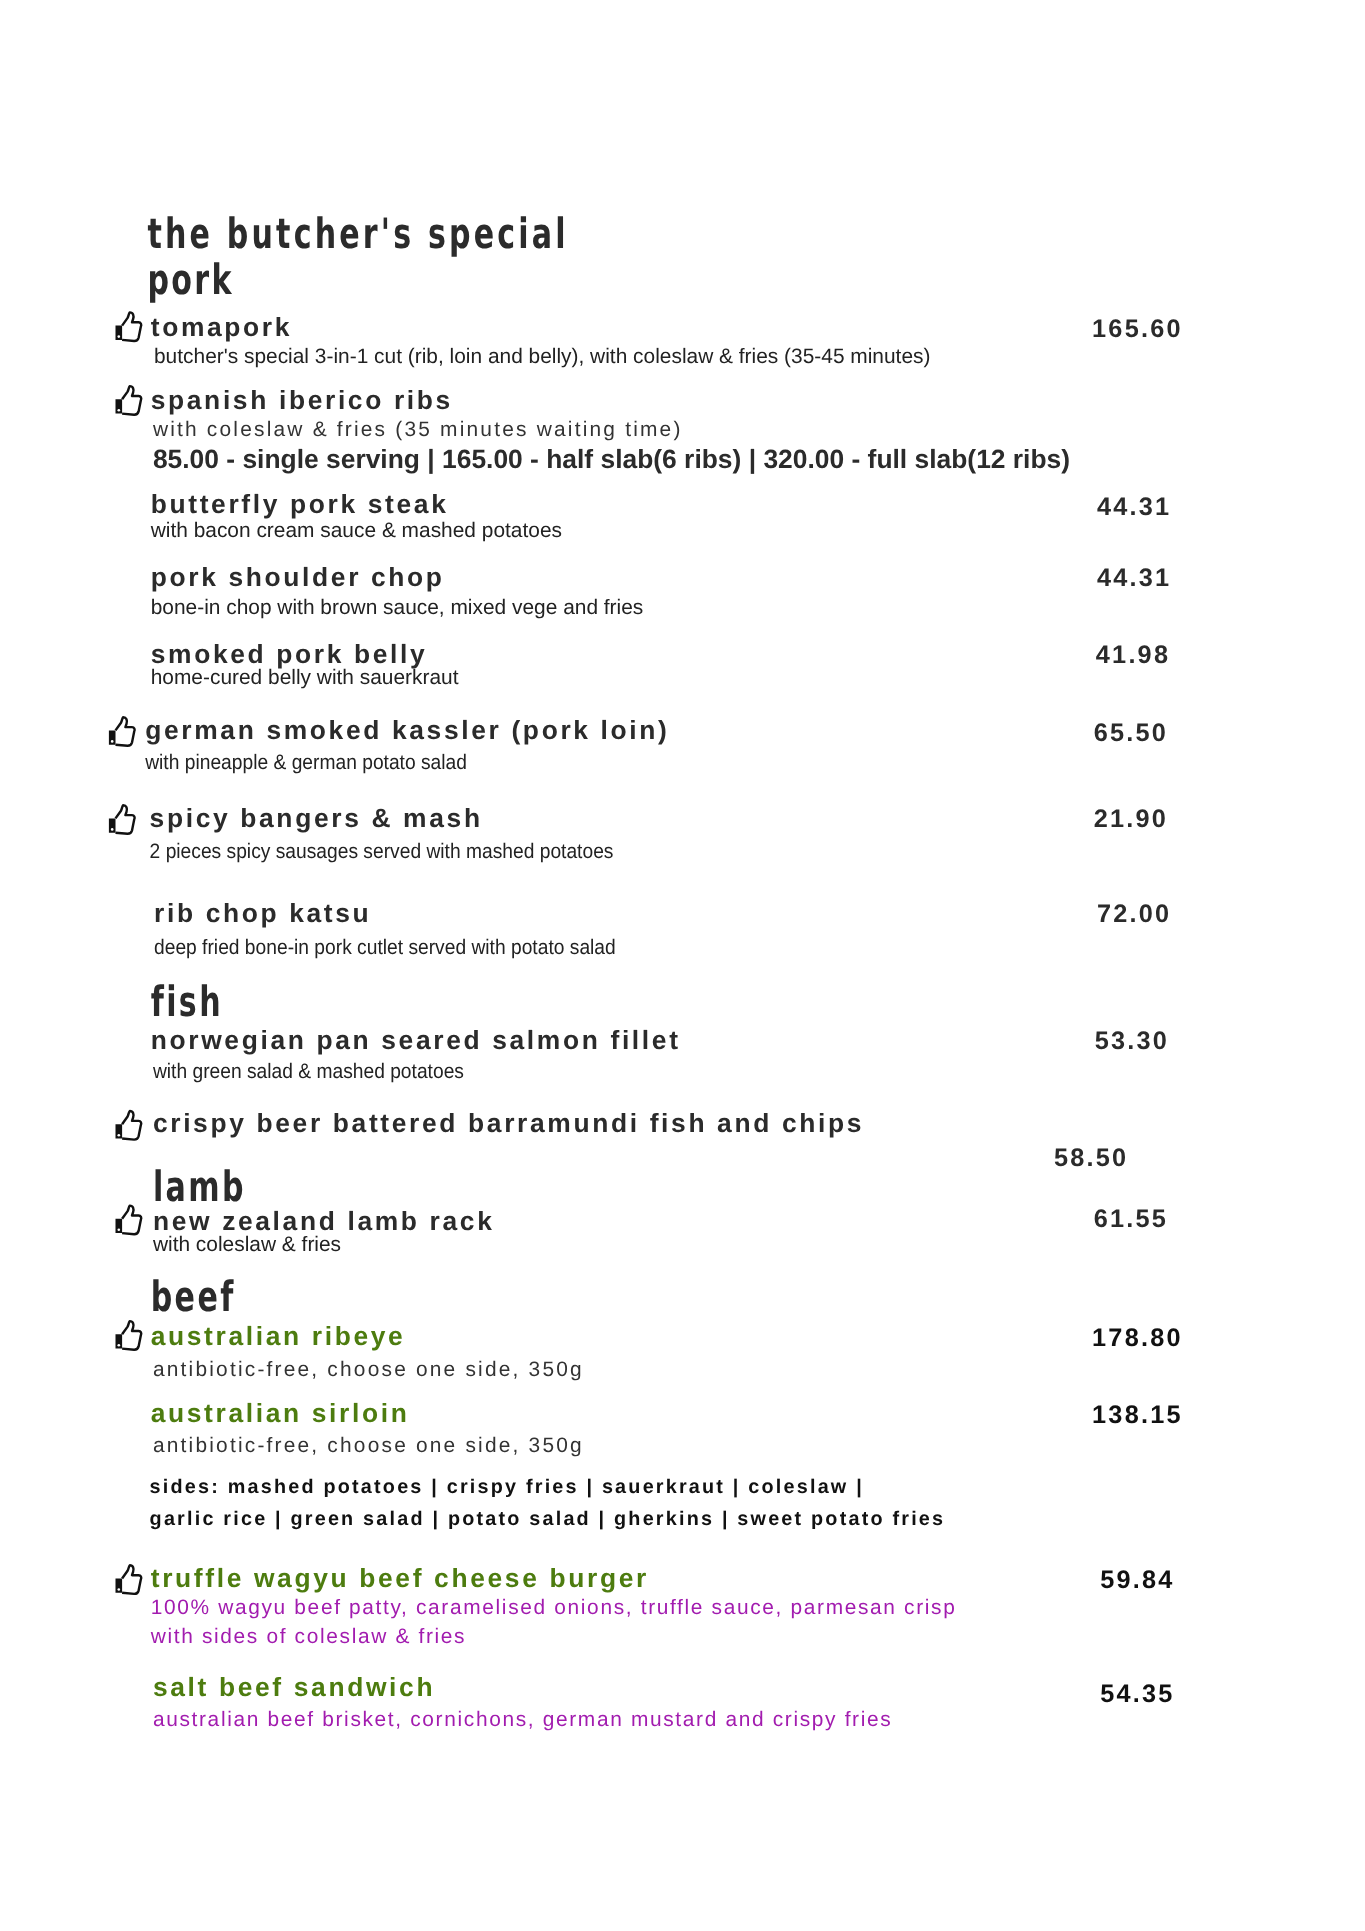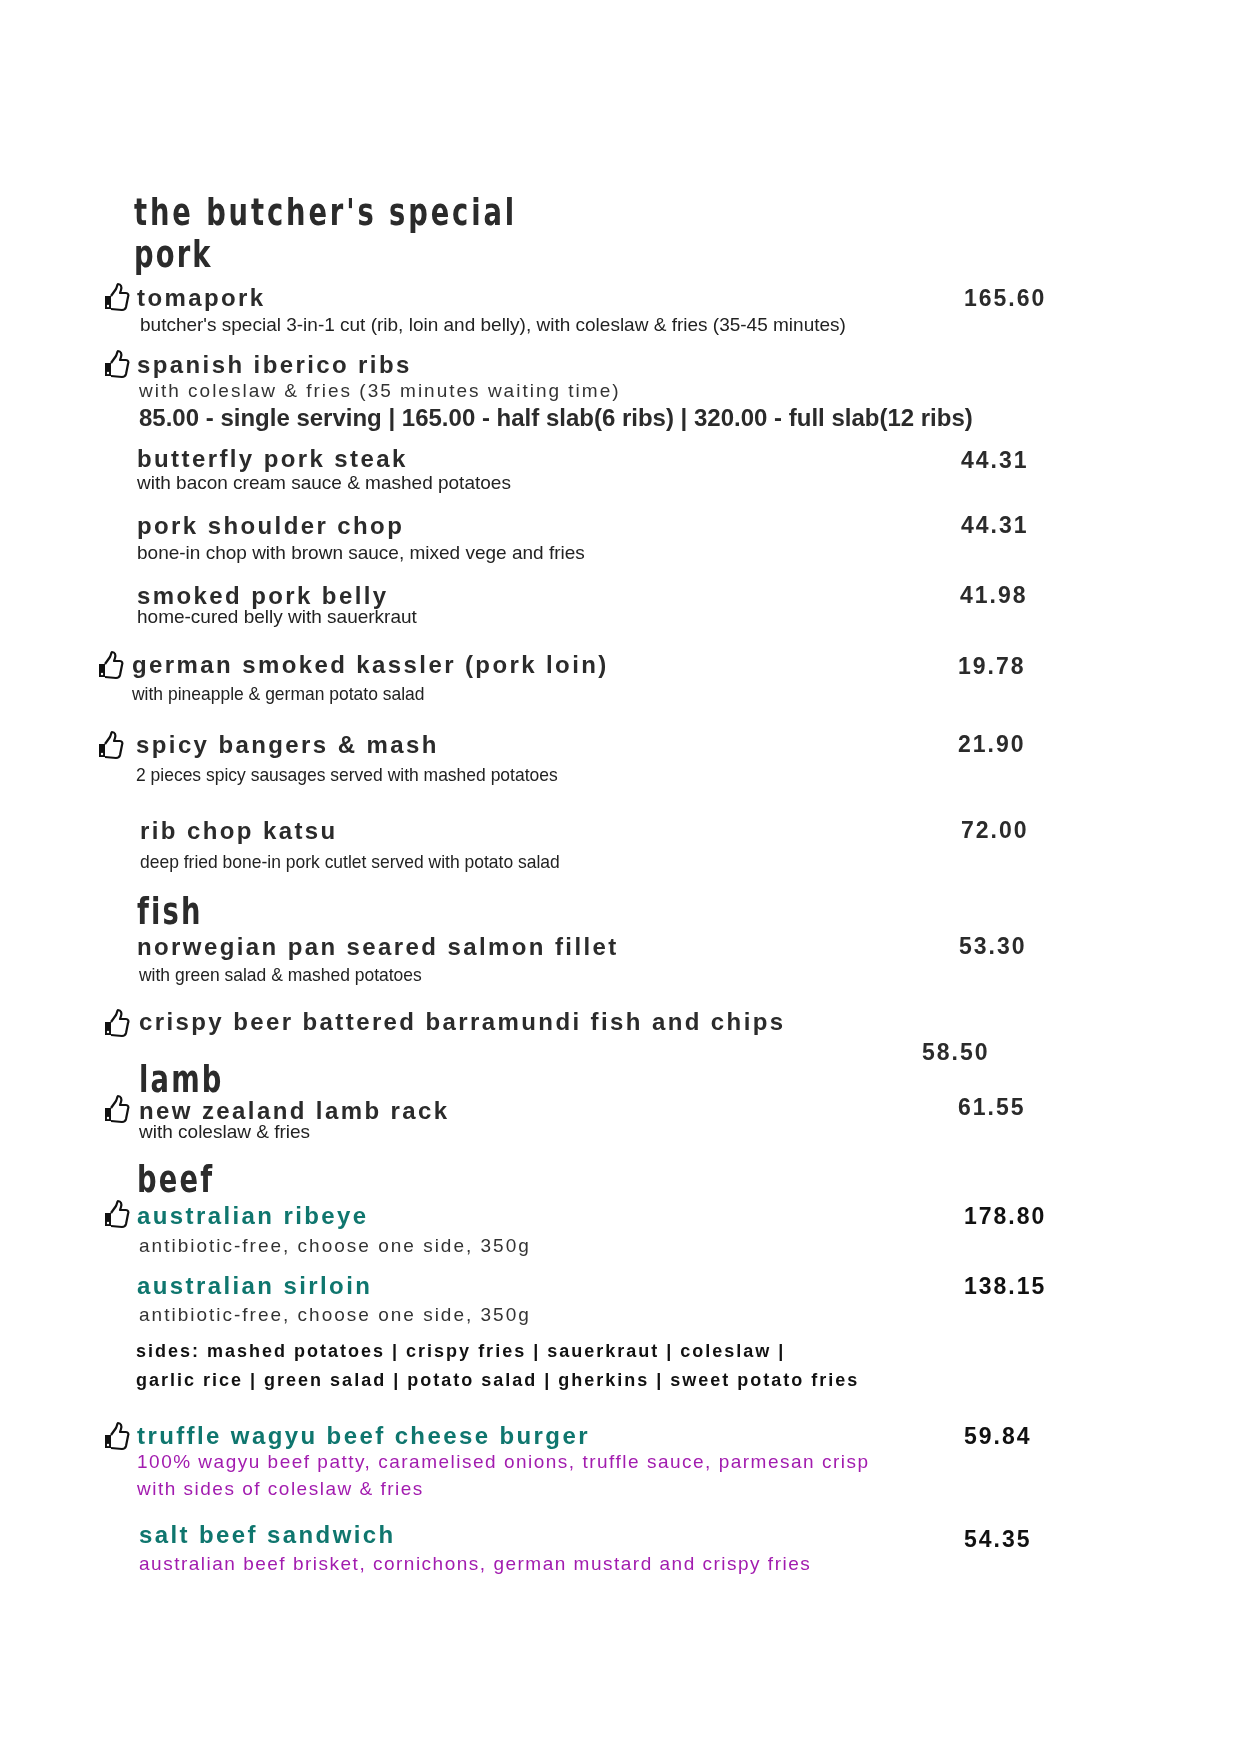--- a/index.html
+++ b/index.html
@@ -1,28 +1,28 @@
 <!DOCTYPE html>
 <html><head>
 <meta charset="utf-8">
 <style>
   html, body { margin: 0; padding: 0; background: #ffffff; }
   body { width: 1241px; height: 1755px; position: relative; overflow: hidden; color: #2b2b2b; font-family: "Liberation Sans", sans-serif; }
   .abs { position: absolute; white-space: nowrap; }
   .title { font-family: "DejaVu Sans", sans-serif; font-weight: bold; font-size: 38px; letter-spacing: 4px; transform: scaleX(0.72); transform-origin: left top; color: #2b2b2b; }
   .section { font-family: "DejaVu Sans", sans-serif; font-weight: bold; font-size: 38px; letter-spacing: 3px; transform: scaleX(0.72); transform-origin: left top; color: #2b2b2b; }
   .name { font-family: "Liberation Sans", sans-serif; font-weight: bold; font-size: 24px; letter-spacing: 2.4px; color: #2b2b2b; }
-  .name.dark { color: #0f766e; }
+  .name.dark { color: #4d7c0f; }
   .desc { font-family: "Liberation Sans", sans-serif; font-size: 19px; color: #222; }
   .desc.spaced { letter-spacing: 2px; color: #333; }
   .desc.spaced-sm { letter-spacing: 1.5px; color: #a21caf; }
   .desc.narrow { transform: scaleX(0.92); transform-origin: left top; }
   .options { font-family: "Liberation Sans", sans-serif; font-weight: bold; font-size: 24px; color: #2b2b2b; }
   .sides { font-family: "Liberation Sans", sans-serif; font-weight: bold; font-size: 18px; letter-spacing: 2px; color: #111; }
-  .price { font-family: "Liberation Sans", sans-serif; font-weight: bold; font-size: 23px; letter-spacing: 2px; color: #2b2b2b; text-align: left; width: 140px; }
+  .price { font-family: "Liberation Sans", sans-serif; font-weight: bold; font-size: 23px; letter-spacing: 2px; color: #2b2b2b; text-align: center; width: 140px; }
   .price.dark { color: #111; }
   .thumb { position: absolute; width: 28px; height: 30px; }
 </style>
 </head>
 <body>
 
 <svg width="0" height="0" style="position:absolute">
   <defs>
     <symbol id="thumb" viewBox="0 0 28 30">
       <path d="M3 14 h6 v13 h-6 z" fill="#111"></path>
@@ -59,21 +59,21 @@
 <div class="abs desc" style="left:137px; top:542px;">bone-in chop with brown sauce, mixed vege and fries</div>
 
 <div class="abs name" style="left:137px; top:582px;">smoked pork belly</div>
 <div class="abs price" style="left:960px; top:582px;">41.98</div>
 <div class="abs desc" style="left:137px; top:606px;">home-cured belly with sauerkraut</div>
 
 <svg class="thumb" style="left:96px; top:650px;">
     <use href="#thumb"></use>
   </svg>
 <div class="abs name" style="left:132px; top:651px;">german smoked kassler (pork loin)</div>
-<div class="abs price" style="left:958px; top:653px;">19.78</div>
+<div class="abs price" style="left:958px; top:653px;">65.50</div>
 <div class="abs desc narrow" style="left:132px; top:683px;">with pineapple &amp; german potato salad</div>
 
 <svg class="thumb" style="left:96px; top:730px;">
     <use href="#thumb"></use>
   </svg>
 <div class="abs name" style="left:136px; top:731px;">spicy bangers &amp; mash</div>
 <div class="abs price" style="left:958px; top:731px;">21.90</div>
 <div class="abs desc narrow" style="left:136px; top:764px;">2 pieces spicy sausages served with mashed potatoes</div>
 
 <div class="abs name" style="left:140px; top:817px;">rib chop katsu</div>

